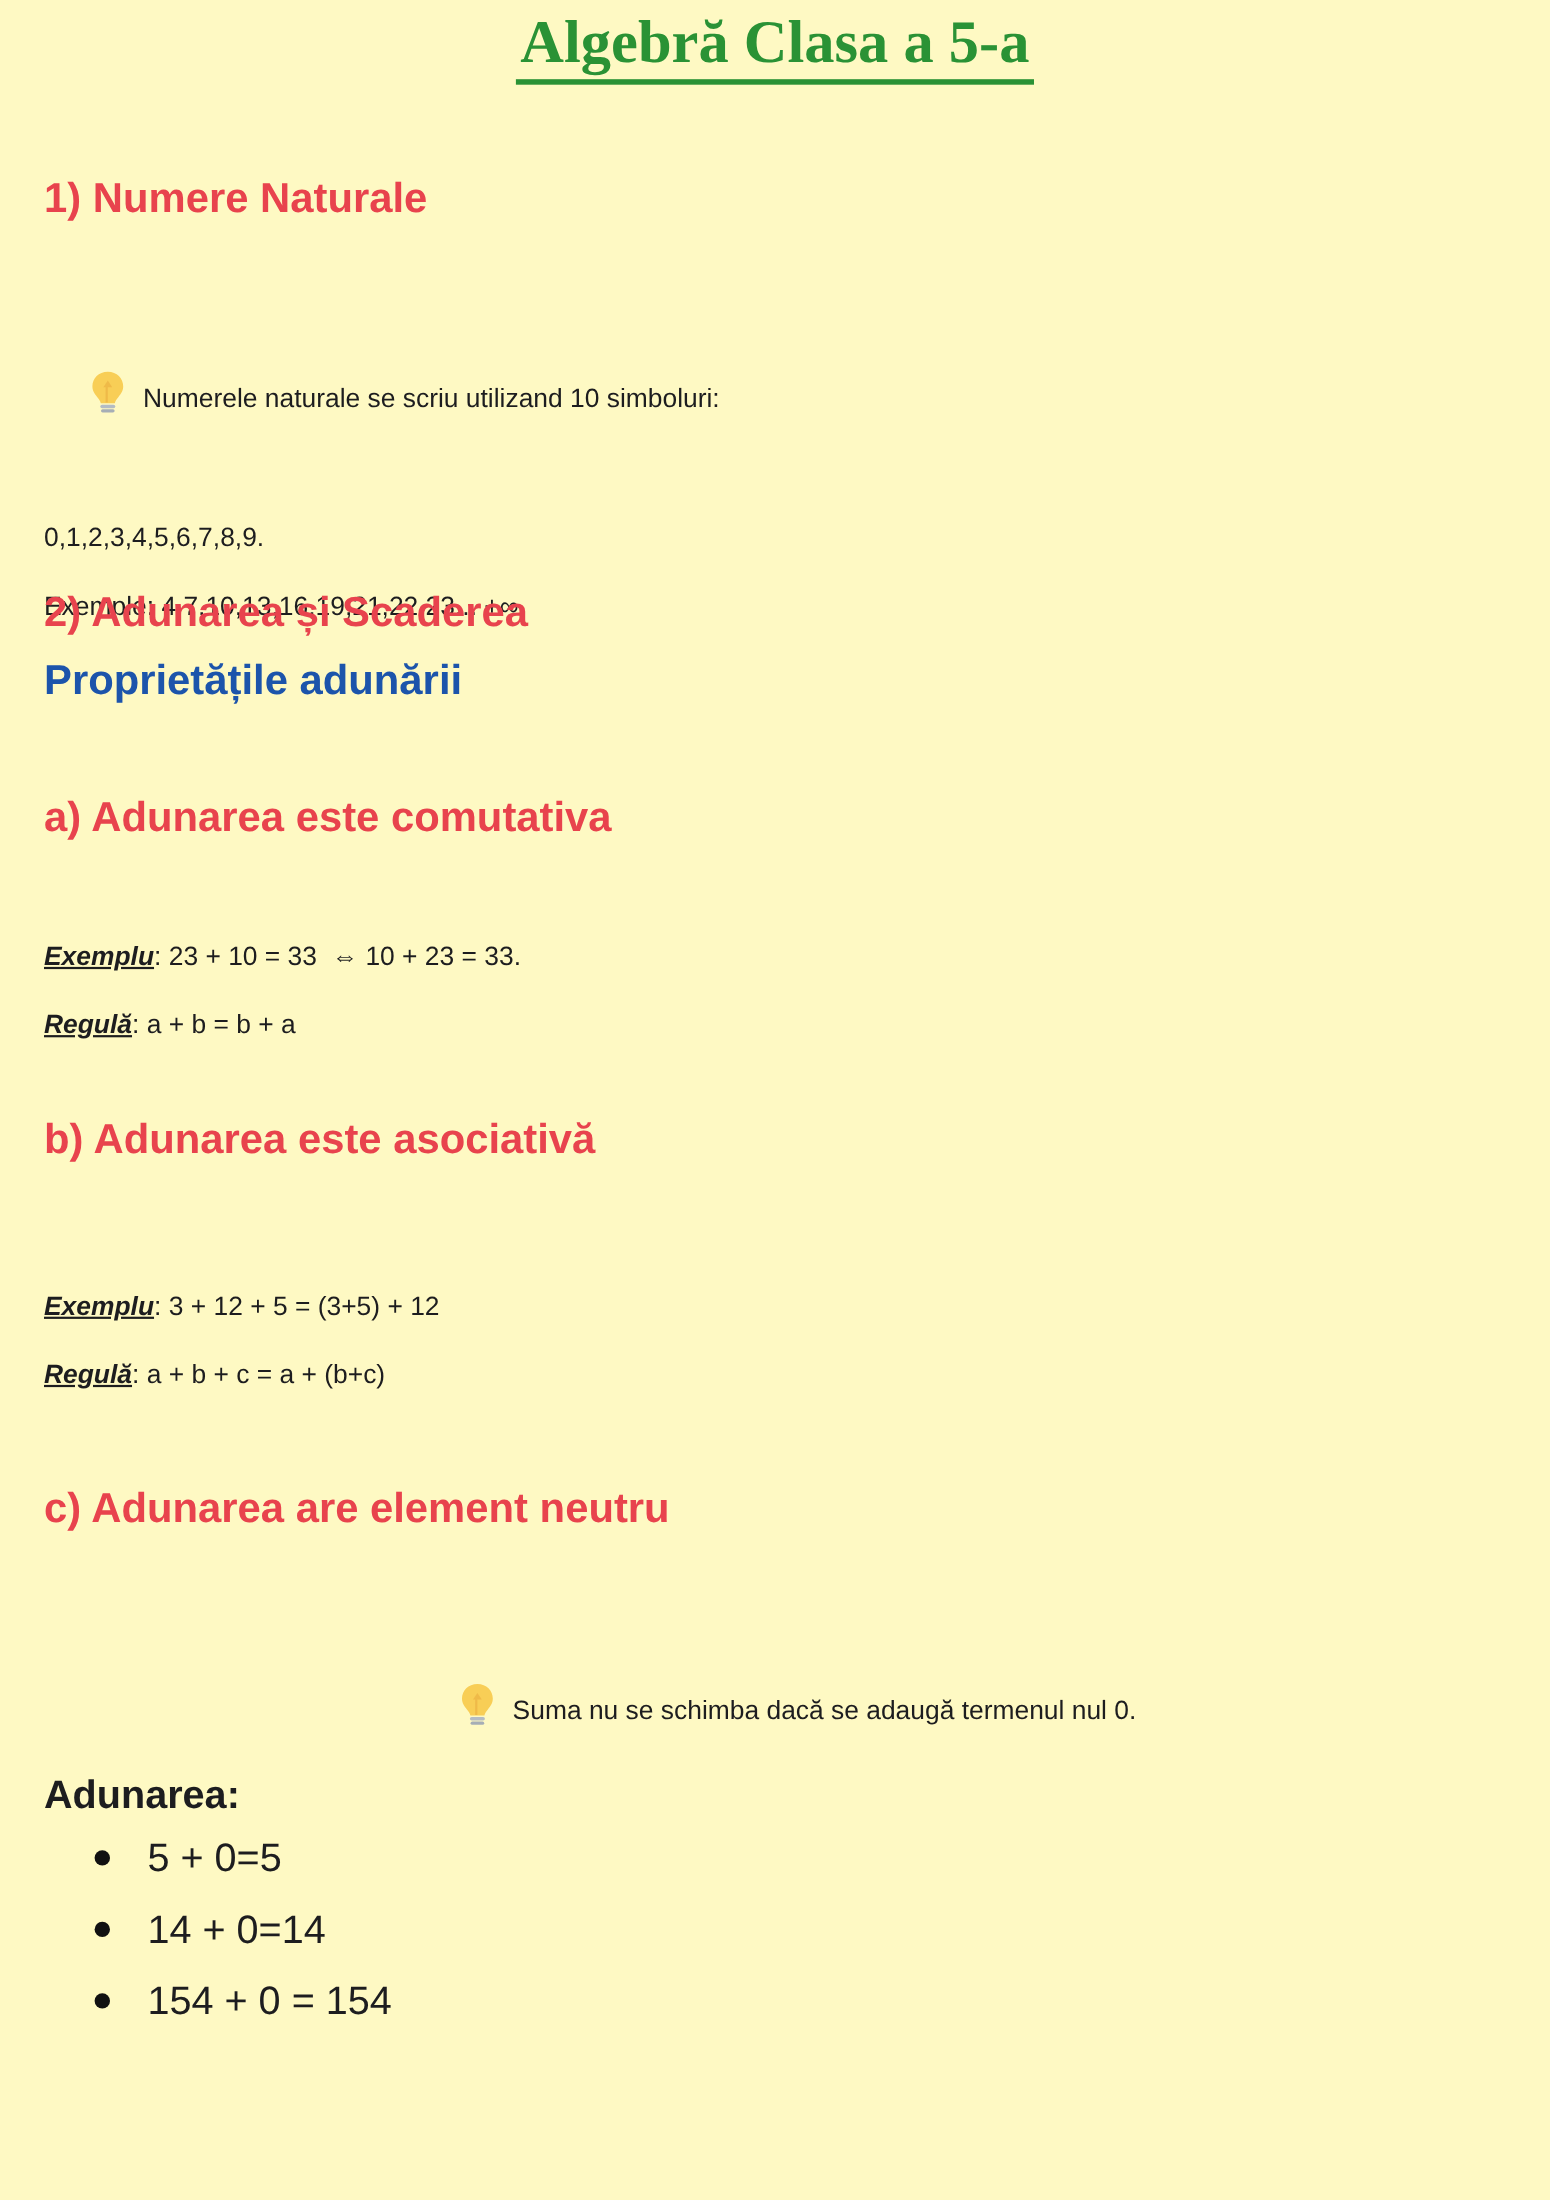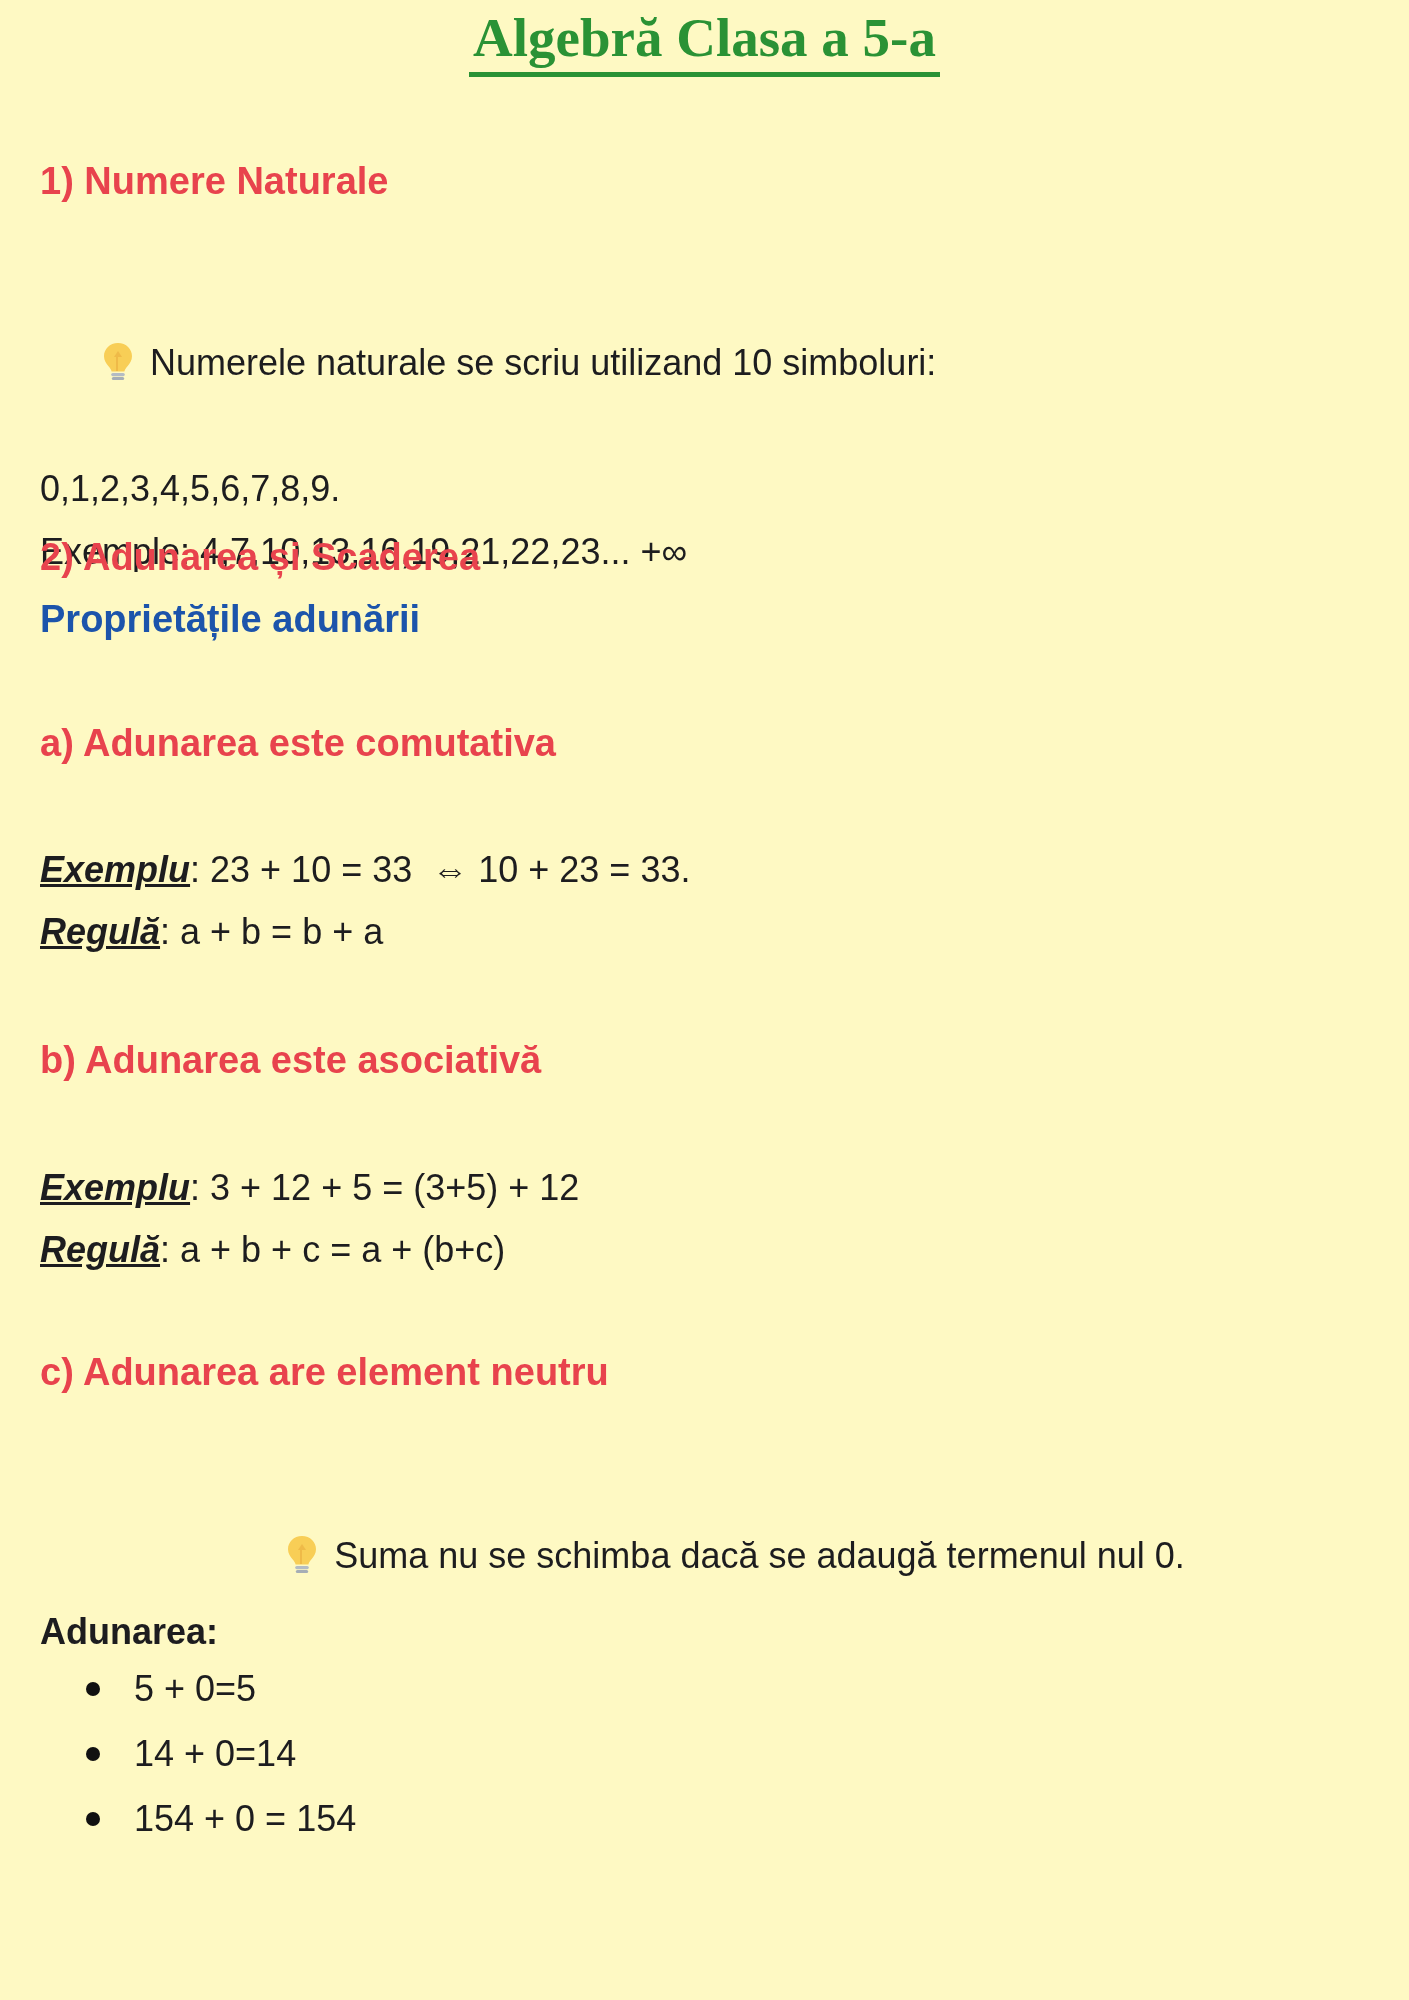--- a/index.html
+++ b/index.html
@@ -24,21 +24,21 @@
   }
   .doc-title .underlined {
     display: inline-block;
     border-bottom: 5px solid var(--green, #2a9235);
     padding: 0 4px 3px 4px;
   }
 
   .h-red  { color: var(--red, #e8434d);  font-weight: 700; font-size: 38px; line-height: 62px; }
   .h-blue { color: var(--blue, #1c54ab); font-weight: 700; font-size: 38px; line-height: 62px; }
 
-  .body-block { font-size: 36px; line-height: 63px; }
+  .body-block { font-size: 24px; line-height: 63px; }
   .body-block .line { white-space: pre-wrap; }
 
   .lbl { font-weight: 700; font-style: italic; text-decoration: underline; }
 
   .bulb {
     display: inline-block;
     width: 36px; height: 40px;
     vertical-align: -7px;
     margin-right: 14px;
   }
@@ -90,21 +90,21 @@
     <div class="h-blue">Proprietățile adunării</div>
   </div>
 
   <div class="abs h-red" style="top:712px;">a) Adunarea este comutativa</div>
 
   <div class="abs body-block" style="top:839px; line-height:62px;">
     <div class="line"><span class="lbl">Exemplu</span><span>: 23 + 10 = 33  ⇔ 10 + 23 = 33.</span></div>
     <div class="line"><span class="lbl">Regulă</span><span>: a + b = b + a</span></div>
   </div>
 
-  <div class="abs h-red" style="top:1029px;">b) Adunarea este asociativă</div>
+  <div class="abs h-red" style="top:1005px;">b) Adunarea este asociativă</div>
 
   <div class="abs body-block" style="top:1157px; line-height:62px;">
     <div class="line"><span class="lbl">Exemplu</span><span>: 3 + 12 + 5 = (3+5) + 12</span></div>
     <div class="line"><span class="lbl">Regulă</span><span>: a + b + c = a + (b+c)</span></div>
   </div>
 
   <div class="abs h-red" style="top:1341px;">c) Adunarea are element neutru</div>
 
   <div class="abs body-block" style="top:1461px;text-align:center;">
     <div class="line">

